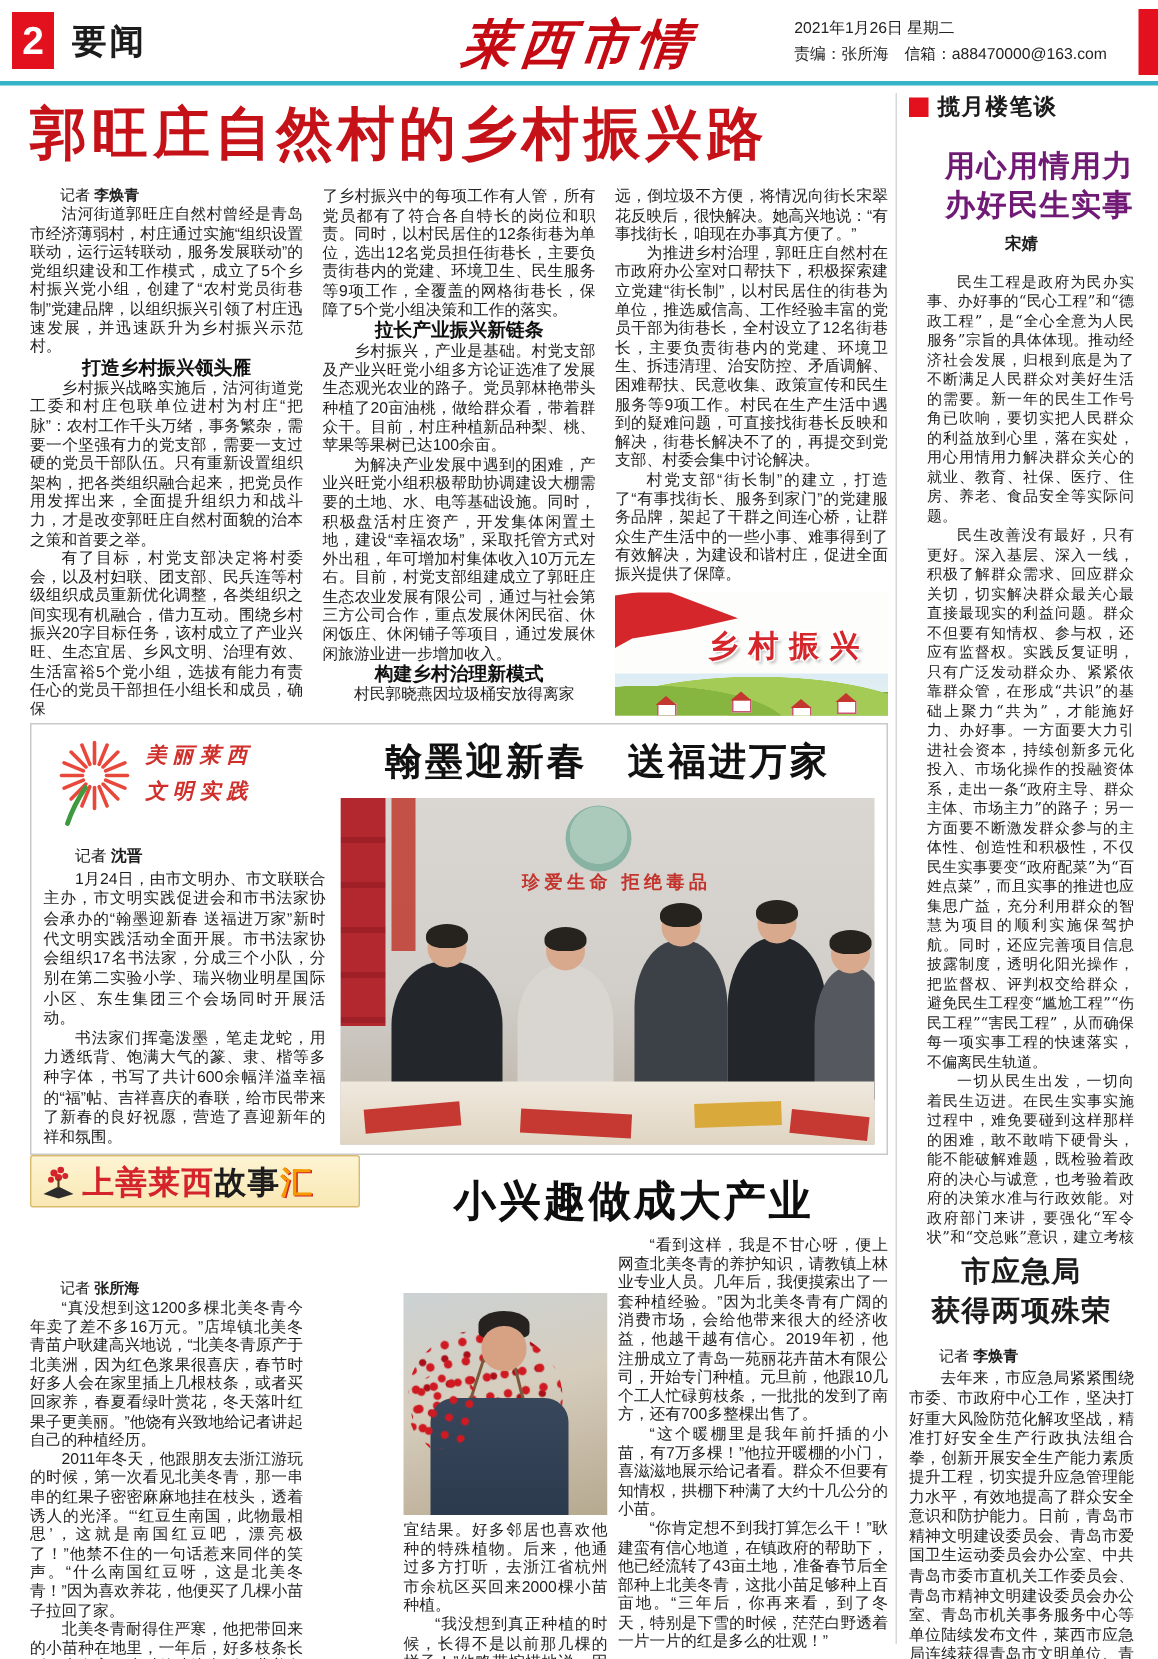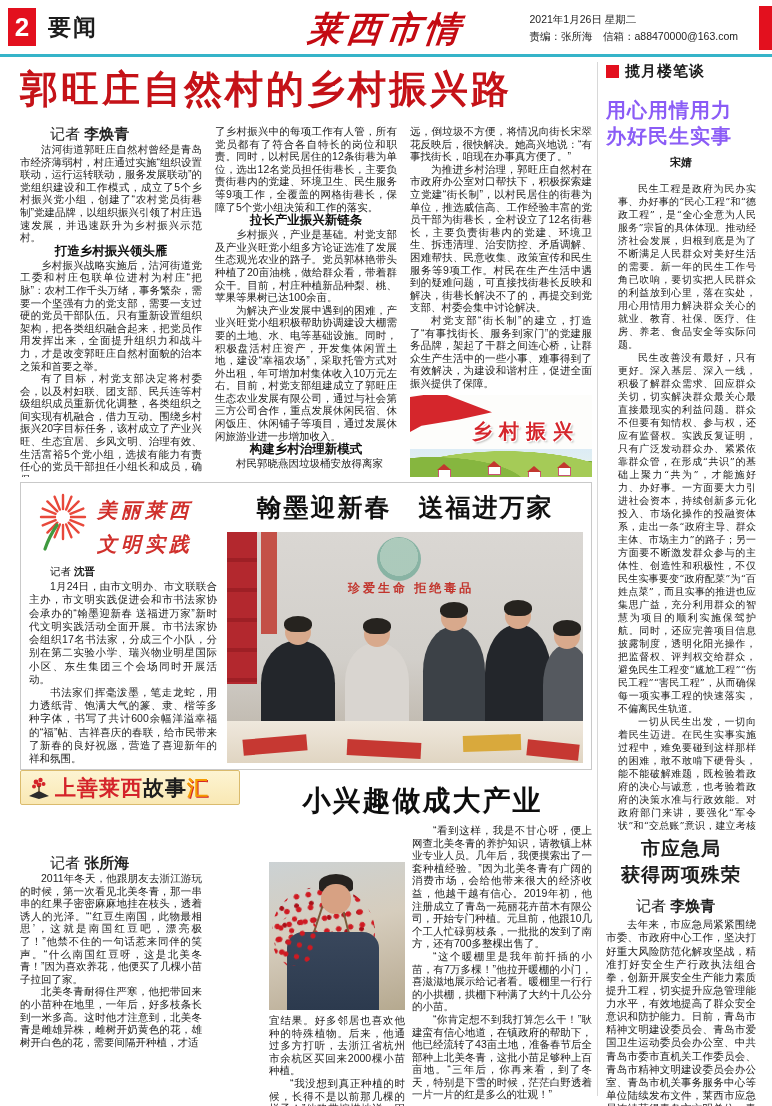--- a/index.html
+++ b/index.html
@@ -22,21 +22,21 @@
   .main { position:absolute; left:20px; top:62px; width:572px; }
   .v-sep { position:absolute; left:597px; top:62px; bottom:10px; width:1px; background:#d8d8d8; }
 
   h1.lead-headline { text-align:left; font-family:"DejaVu Serif","Liberation Serif",serif; font-weight:bold;
                      font-size:38px; color:#c51218; letter-spacing:3px; margin:2px 0 10px; }
   .cols { display:flex; gap:13px; height:352px; overflow:hidden; }
   .col { flex:1 1 0; font-size:10.5px; line-height:1.2; text-align:justify; color:#222; }
   .col p { margin:0; }
   .ind { text-indent:2em; }
   .subhead { text-align:center; font-weight:bold; font-size:12.5px; margin:4px 0 3px; color:#111; }
-  .byline { margin:0 0 2px; text-indent:2em; font-size:15px; }
+  .byline { margin:0 0 2px; text-indent:2em; font-size:10px; }
   .byline b { font-weight:bold; }
 
   
   .rural-box { position:relative; height:92px; margin-top:6px; overflow:hidden; background:#fdfdfb; }
   .flag { position:absolute; left:-4px; top:-3px; width:86px; height:52px; background:#d5262c;
           clip-path:polygon(0 10%, 40% 0, 100% 38%, 62% 52%, 18% 64%, 0 80%); }
   .rural-label { position:absolute; top:24px; left:50px; right:0; text-align:center; color:#d5262c; font-weight:900;
                  font-size:20px; letter-spacing:7px;
                  text-shadow:1px 1px 0 #fff,-1px -1px 0 #fff,1px -1px 0 #fff,-1px 1px 0 #fff,2px 2px 2px rgba(0,0,0,.25); }
   .hills { position:absolute; bottom:0; left:0; right:0; height:38px;
@@ -48,21 +48,21 @@
   .house { position:absolute; width:13px; height:9px; background:#fff; border:1px solid #c57; }
   .house::before { content:""; position:absolute; left:-2px; top:-6px; border-left:7px solid transparent;
                    border-right:7px solid transparent; border-bottom:6px solid #c3372f; }
   .h1a{ left:28px; bottom:9px; } .h2a{ left:78px; bottom:12px; } .h3a{ left:118px; bottom:7px; } .h4a{ left:148px; bottom:11px; }
 
   
   .mid-box { margin-top:5px; height:288px; border:1px solid #c9c9c9; display:flex; padding:6px 8px; gap:10px; }
   .mid-left { width:188px; }
   .logo-row { display:flex; height:72px; margin-bottom:4px; }
   .logo-text { margin:4px 0 0 4px; color:#d0302c; font-family:"DejaVu Serif","Liberation Serif",serif;
-               font-weight:bold; font-style:italic; font-size:20px; line-height:1.7; letter-spacing:4px; white-space:pre-line; }
+               font-weight:bold; font-style:italic; font-size:14px; line-height:1.7; letter-spacing:4px; white-space:pre-line; }
   .mid-left p { font-size:10.5px; line-height:1.26; text-align:justify; }
   .mid-right { flex:1; display:flex; flex-direction:column; }
   .mid-title { text-align:center; font-family:"DejaVu Serif","Liberation Serif",serif; font-weight:bold;
                font-size:25px; letter-spacing:2px; margin-top:2px; color:#111; }
 
   
   .photo1 { position:relative; flex:1; margin-top:8px; overflow:hidden;
             background:linear-gradient(#dad7d3 0%, #d2cfca 55%, #c5bfb6 78%, #b8b0a4 100%); }
   .p1-banner-l { position:absolute; left:0; top:0; height:66%; width:30px;
                  background:repeating-linear-gradient(180deg,#b3282e 0 26px, #9e1f25 26px 30px); }
@@ -120,22 +120,22 @@
   .p2-berries2 { position:absolute; right:86px; top:52px; width:46px; height:52px; transform:rotate(14deg);
                  border-radius:50%;
                  background-image:radial-gradient(circle 2.4px,#cf1a22 92%,transparent 3px); background-size:11px 12px; }
 
   
   .sidebar { position:absolute; left:606px; top:62px; width:150px; bottom:0; display:flex; flex-direction:column; }
   .sb-head { display:flex; align-items:center; gap:6px; }
   .red-sq { width:13px; height:13px; background:#e3101e; }
   .sb-head-text { font-weight:bold; font-size:15px; letter-spacing:1px; }
   .essay { flex:1 1 auto; overflow:hidden; }
-  .essay-title { margin-top:16px; text-align:left; font-family:"DejaVu Serif","Liberation Serif",serif;
-                 font-weight:bold; font-size:20px; line-height:1.3; letter-spacing:1px; color:#8b5cf6; }
+  .essay-title { margin-top:16px; text-align:right; font-family:"DejaVu Serif","Liberation Serif",serif;
+                 font-weight:bold; font-size:20px; line-height:1.3; letter-spacing:1px; color:#701a75; }
   .essay-author { text-align:center; font-size:11px; font-weight:bold; margin:6px 0 12px; }
   .essay p { font-family:"DejaVu Serif","Liberation Serif",serif; font-size:10px; line-height:1.3;
              text-align:justify; text-indent:2em; color:#222;margin-left:12px; }
   .award { flex:0 0 auto; height:276px; overflow:hidden; }
   .award-title { text-align:center; font-family:"DejaVu Serif","Liberation Serif",serif; font-weight:bold;
                  font-size:19px; line-height:1.35; letter-spacing:1px; margin-top:6px; }
   .award .byline { margin:10px 0 2px; }
   .award p.body { font-size:10.5px; line-height:1.25; text-align:justify; text-indent:2em; color:#222; }
 </style>
 </head>
@@ -269,41 +269,42 @@
             <circle cx="16.5" cy="8" r="2"></circle>
         </g>
         <path d="M12 10 L12 16" stroke="#5a3b1e" stroke-width="1.4"></path>
       </svg>
       <div class="banner-text"><span class="bt1">上善莱西</span><span class="bt2">故事</span><span class="bt3">汇</span></div>
     </div>
     <div class="story-title">小兴趣做成大产业</div>
 
     <div class="s-col sc1">
       <p class="byline"><span>记者</span> <b>张所海</b></p>
+      <p class="ind">“真没想到这1200多棵北美冬青今年卖了差不多16万元。”店埠镇北美冬青苗户耿建高兴地说，“北美冬青原产于北美洲，因为红色浆果很喜庆，春节时好多人会在家里插上几根枝条，或者买回家养，春夏看绿叶赏花，冬天落叶红果子更美丽。”他饶有兴致地给记者讲起自己的种植经历。</p>
       <p class="ind">2011年冬天，他跟朋友去浙江游玩的时候，第一次看见北美冬青，那一串串的红果子密密麻麻地挂在枝头，透着诱人的光泽。“‘红豆生南国，此物最相思’，这就是南国红豆吧，漂亮极了！”他禁不住的一句话惹来同伴的笑声。“什么南国红豆呀，这是北美冬青！”因为喜欢养花，他便买了几棵小苗子拉回了家。</p>
       <p class="ind">北美冬青耐得住严寒，他把带回来的小苗种在地里，一年后，好多枝条长到一米多高。这时他才注意到，北美冬青是雌雄异株，雌树开奶黄色的花，雄树开白色的花，需要间隔开种植，才适</p>
     </div>
 
     <div class="s-col sc2">
       <div class="photo2">
         <div class="p2-berries1"></div>
         <div class="p2-stem1"></div>
         <div class="p2-stem2"></div>
         <div class="p2-hair"></div>
         <div class="p2-face"></div>
         <div class="p2-body"></div>
         <div class="p2-berries2"></div>
       </div>
       <p>宜结果。好多邻居也喜欢他种的特殊植物。后来，他通过多方打听，去浙江省杭州市余杭区买回来2000棵小苗种植。</p>
       <p class="ind">“我没想到真正种植的时候，长得不是以前那几棵的样子！”他略带惋惜地说，因为管理经验不足，好多苗子患了病虫害，一年后仅剩下几百棵。</p>
     </div>
 
     <div class="s-col sc3">
       <p class="ind">“看到这样，我是不甘心呀，便上网查北美冬青的养护知识，请教镇上林业专业人员。几年后，我便摸索出了一套种植经验。”因为北美冬青有广阔的消费市场，会给他带来很大的经济收益，他越干越有信心。2019年初，他注册成立了青岛一苑丽花卉苗木有限公司，开始专门种植。元旦前，他跟10几个工人忙碌剪枝条，一批批的发到了南方，还有700多整棵出售了。</p>
-      <p class="ind">“这个暖棚里是我年前扦插的小苗，有7万多棵！”他拉开暖棚的小门，喜滋滋地展示给记者看。暖棚里一行行的小拱棚，拱棚下种满了大约十几公分的小苗。</p>
+      <p class="ind">“这个暖棚里是我年前扦插的小苗，有7万多棵！”他拉开暖棚的小门，喜滋滋地展示给记者看。群众不但要有知情权，拱棚下种满了大约十几公分的小苗。</p>
       <p class="ind">“你肯定想不到我打算怎么干！”耿建蛮有信心地道，在镇政府的帮助下，他已经流转了43亩土地，准备春节后全部种上北美冬青，这批小苗足够种上百亩地。“三年后，你再来看，到了冬天，特别是下雪的时候，茫茫白野透着一片一片的红是多么的壮观！”</p>
     </div>
   </div>
 
   <div class="sidebar">
     <div class="sb-head">
       <span class="red-sq"></span>
       <span class="sb-head-text">揽月楼笔谈</span>
     </div>
 

